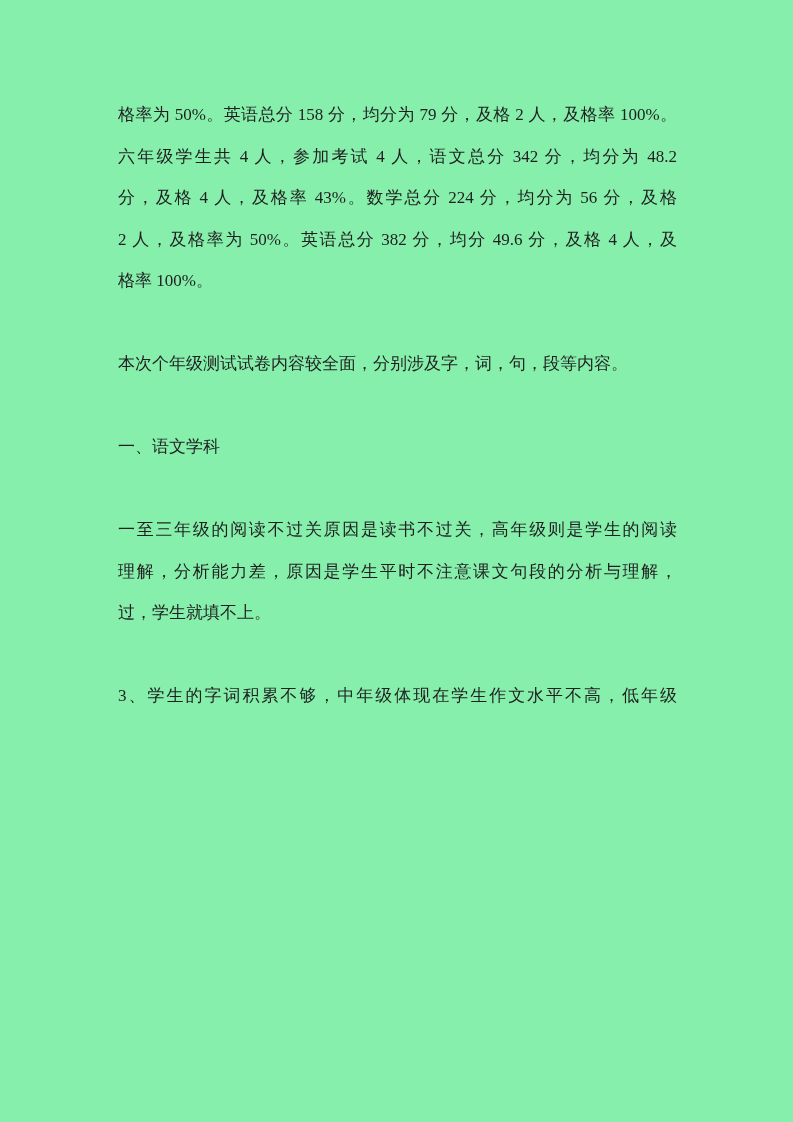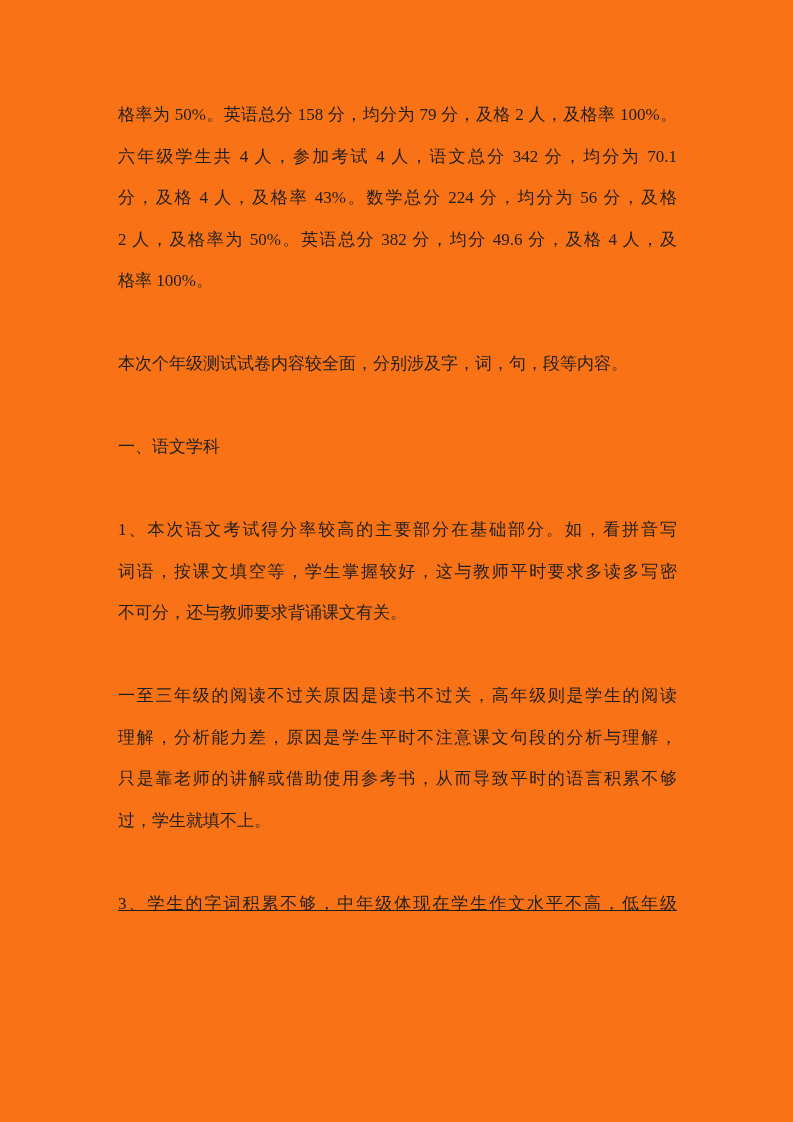--- a/index.html
+++ b/index.html
@@ -4,35 +4,34 @@
 <style>
   html, body {
     margin: 0;
     padding: 0;
     background: #ffffff;
   }
   .page {
     position: relative;
     width: 793px;
     height: 1122px;
-    background: #f97316;
+    background: #86efac;
     overflow: hidden;
     font-family: "Liberation Serif", "DejaVu Serif", serif;
   }
   .content {
     box-sizing: border-box;
     padding: 94px 116px 0 118px;
     color: #1f1f1f;
   }
   .para {
     margin: 0 0 41.5px 0;
   }
   .para:last-child {
     margin-bottom: 0;
-    text-decoration: underline;
   }
   .line {
     font-size: 17px;
     line-height: 41.5px;
     white-space: normal;
     color: #1f1f1f;
   }
   
   .line.fill {
     text-align: justify;
@@ -47,39 +46,33 @@
     font-weight: normal;
   }
 </style>
 </head>
 <body>
 
 <div class="page">
   <div class="content" id="doc-body">
       <div class="para">
         <div class="line fill">格率为 50%。英语总分 158 分，均分为 79 分，及格 2 人，及格率 100%。</div>
-        <div class="line fill">六年级学生共 4 人，参加考试 4 人，语文总分 342 分，均分为 70.1</div>
+        <div class="line fill">六年级学生共 4 人，参加考试 4 人，语文总分 342 分，均分为 48.2</div>
         <div class="line fill">分，及格 4 人，及格率 43%。数学总分 224 分，均分为 56 分，及格</div>
         <div class="line fill">2 人，及格率为 50%。英语总分 382 分，均分 49.6 分，及格 4 人，及</div>
         <div class="line final">格率 100%。</div>
       </div>
       <div class="para">
         <div class="line final">本次个年级测试试卷内容较全面，分别涉及字，词，句，段等内容。</div>
       </div>
       <div class="para heading">
         <div class="line final">一、语文学科</div>
       </div>
       <div class="para">
-        <div class="line fill">1、本次语文考试得分率较高的主要部分在基础部分。如，看拼音写</div>
-        <div class="line fill">词语，按课文填空等，学生掌握较好，这与教师平时要求多读多写密</div>
-        <div class="line final">不可分，还与教师要求背诵课文有关。</div>
-      </div>
-      <div class="para">
         <div class="line fill">一至三年级的阅读不过关原因是读书不过关，高年级则是学生的阅读</div>
         <div class="line fill">理解，分析能力差，原因是学生平时不注意课文句段的分析与理解，</div>
-        <div class="line fill">只是靠老师的讲解或借助使用参考书，从而导致平时的语言积累不够</div>
         <div class="line final">过，学生就填不上。</div>
       </div>
       <div class="para">
         <div class="line fill">3、学生的字词积累不够，中年级体现在学生作文水平不高，低年级</div>
       </div>
     </div>
 </div>
 
 </body></html>

